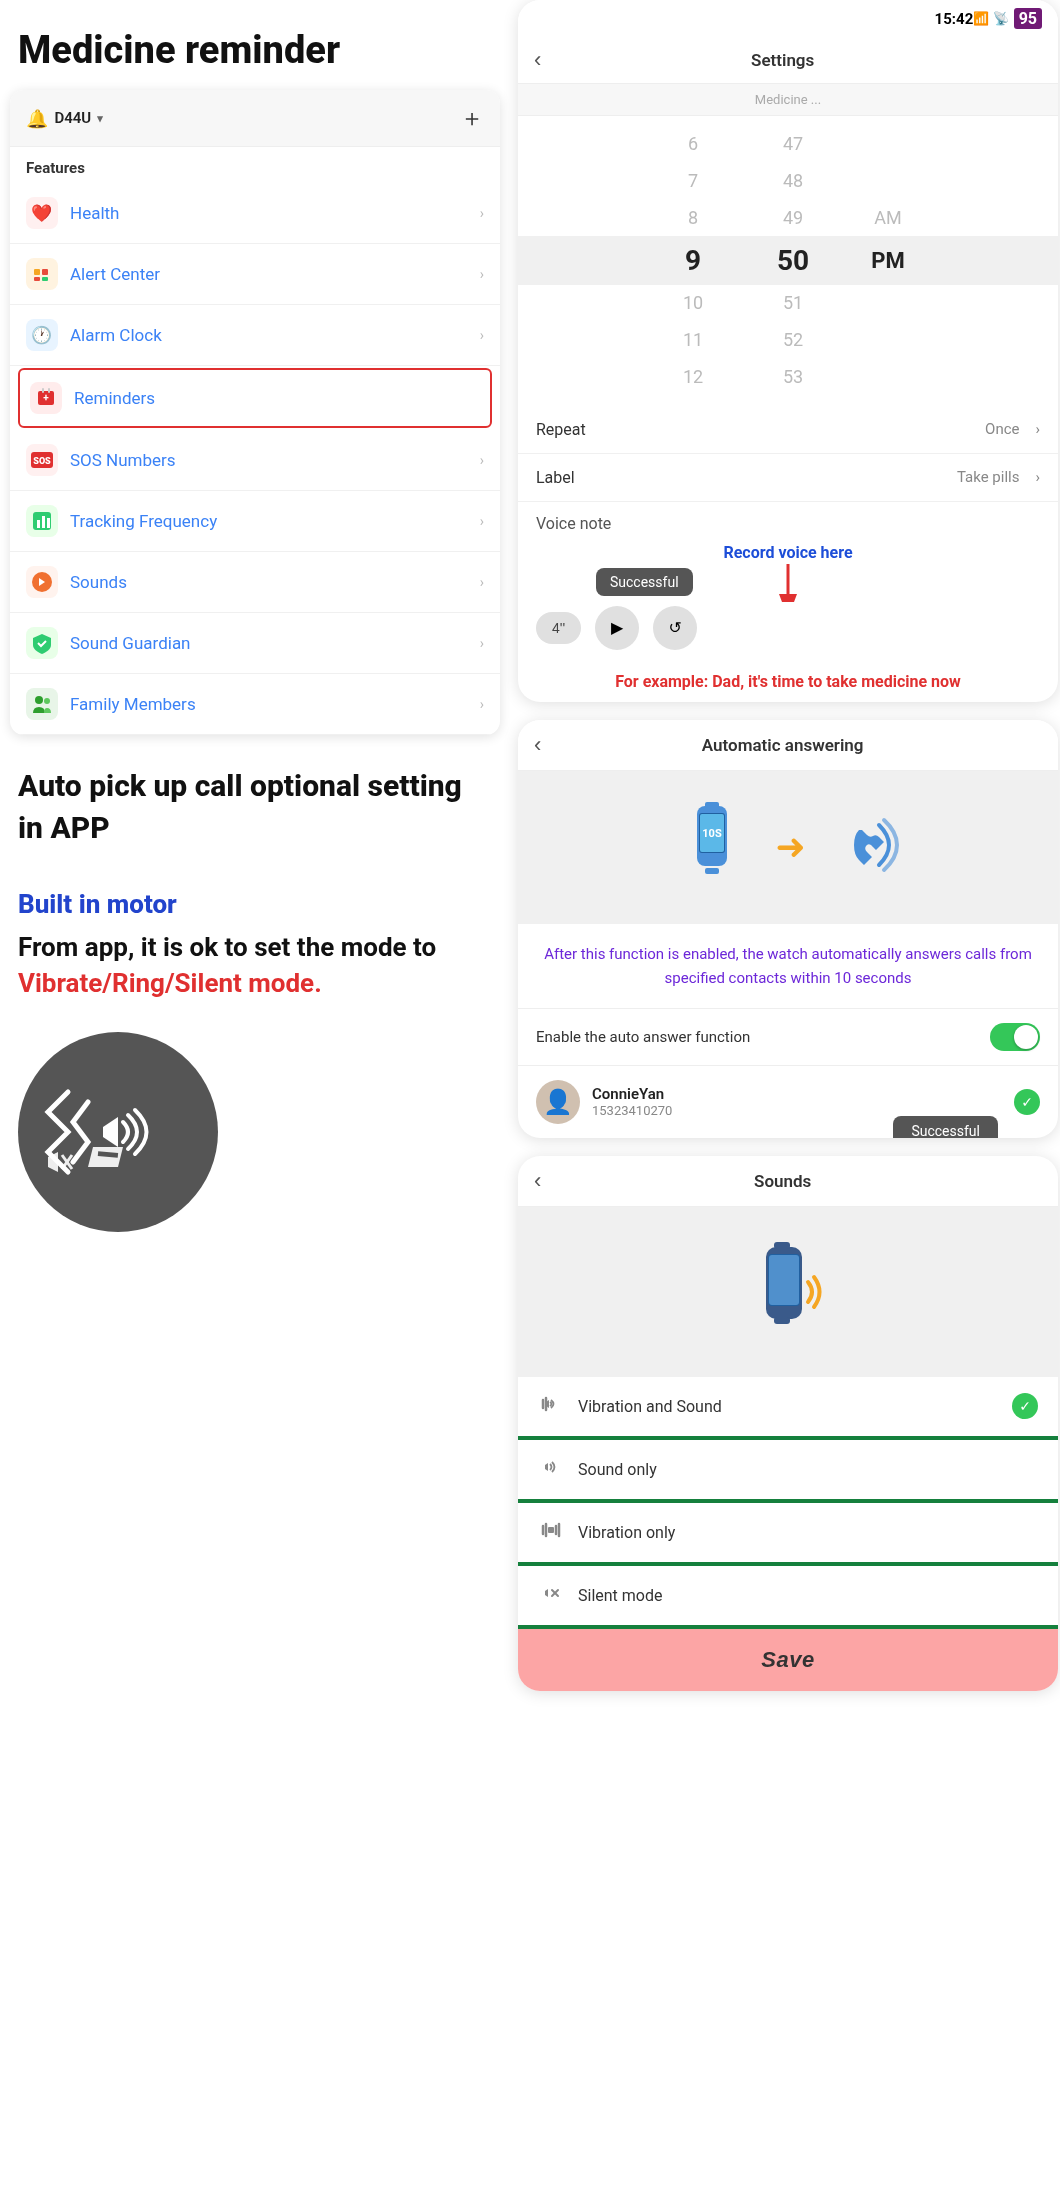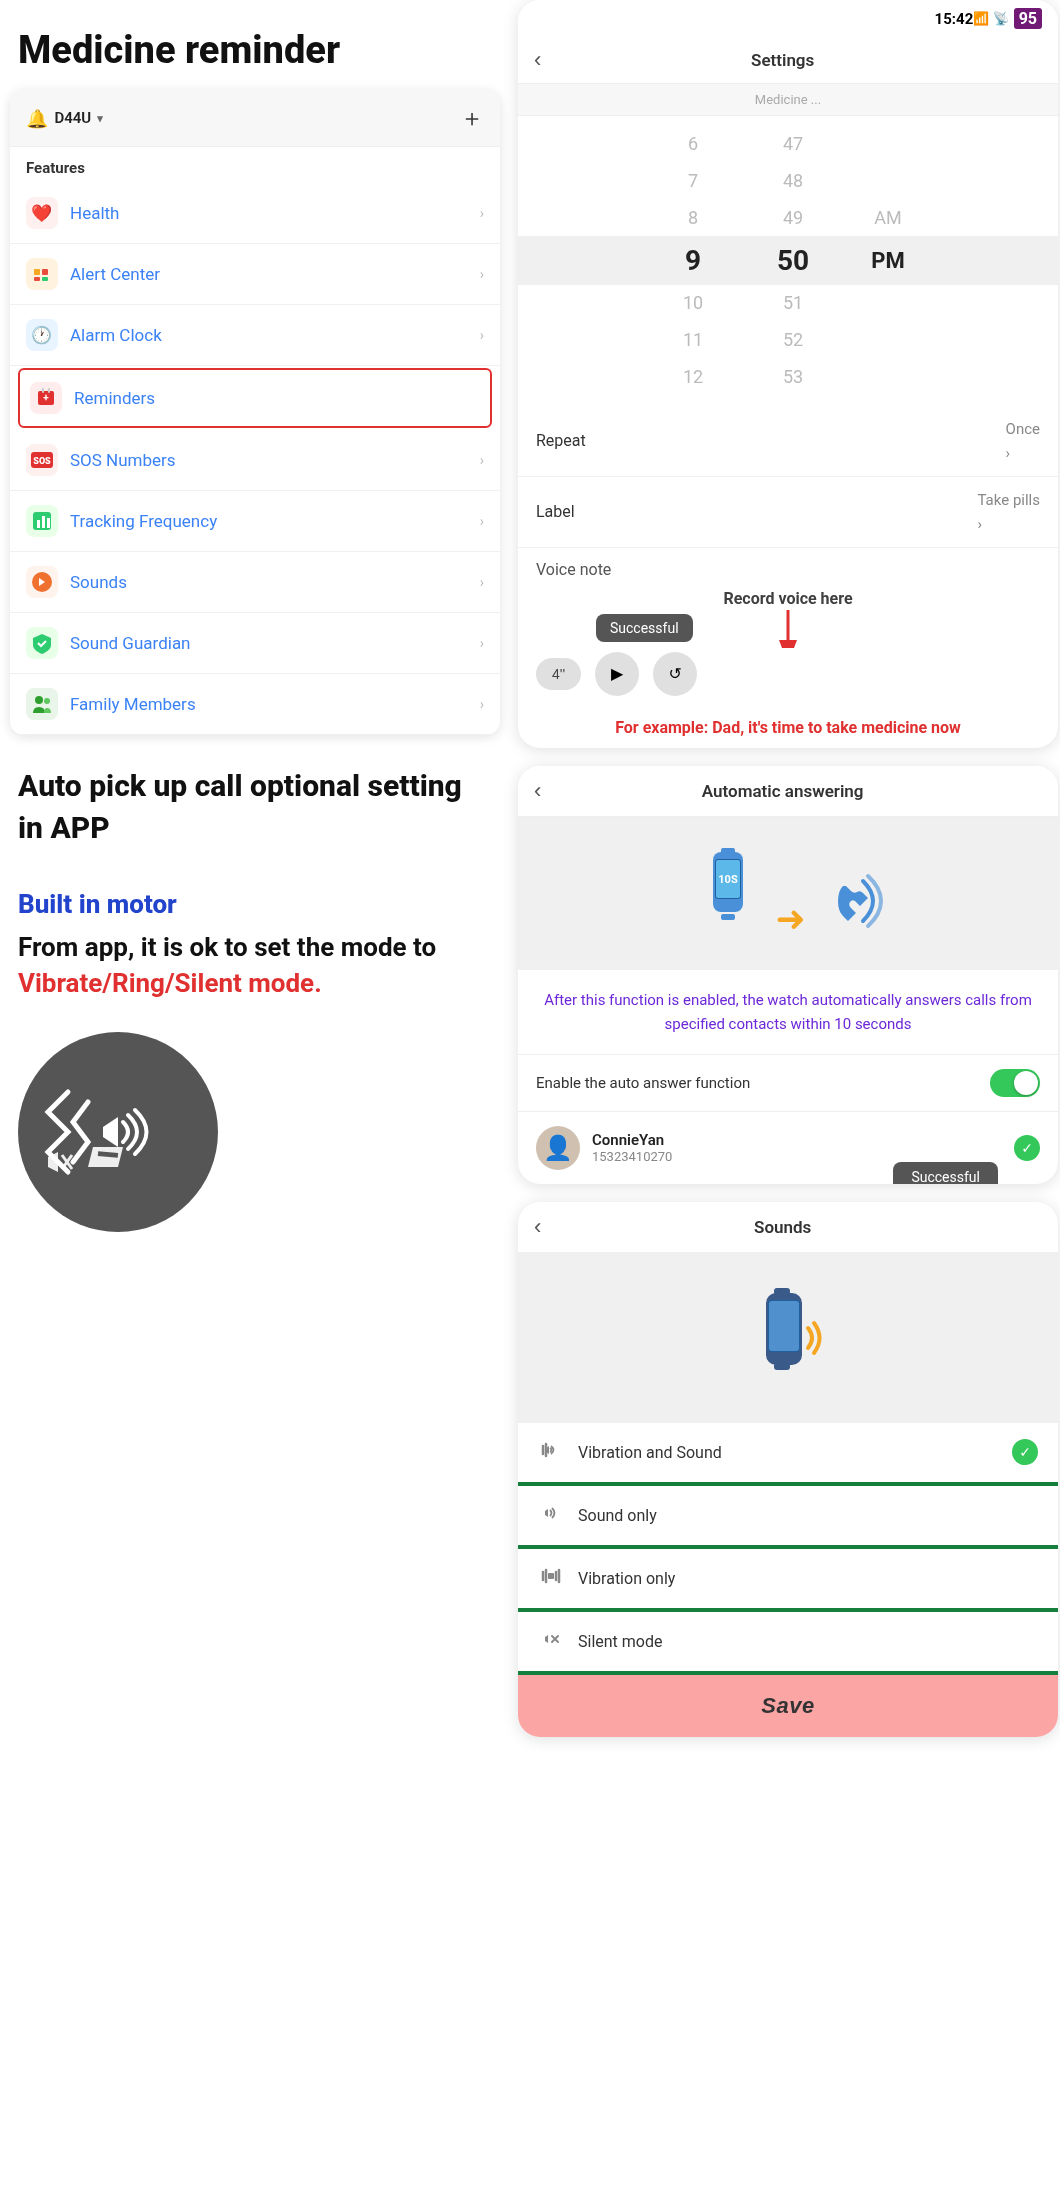--- a/index.html
+++ b/index.html
@@ -274,24 +274,23 @@
       justify-content: space-between;
       padding: 14px 18px;
       border-bottom: 1px solid #f0f0f0;
       font-size: 16px;
       color: #333;
     }
 
     .settings-row-right {
       display: flex;
       align-items: flex-start;
-      gap: 6px;
+      gap: 16px;
       color: #888;
       font-size: 15px;
-      flex-direction: column;
     }
 
     
     .voice-note-section {
       padding: 12px 18px;
       background: #fff;
     }
 
     .voice-note-label {
       font-size: 16px;
@@ -376,22 +375,22 @@
       padding: 12px 16px;
       border-bottom: 1px solid #eee;
       background: #fff;
     }
 
     .auto-answer-banner {
       background: #f0f0f0;
       padding: 30px;
       display: flex;
       justify-content: center;
-      align-items: flex-end;
-      gap: 12px;
+      align-items: center;
+      gap: 28px;
     }
 
     .auto-answer-desc {
       padding: 18px 20px;
       font-size: 15px;
       color: #6d28d9;
       text-align: center;
       line-height: 1.6;
     }
 
@@ -823,21 +822,21 @@
         <span>Take pills</span>
         <span>›</span>
       </div>
     </div>
 
     <div class="voice-note-section">
       <div class="voice-note-label">Voice note</div>
       <div style="position:relative;">
 
         <div style="text-align:center; margin-bottom:4px;">
-          <span style="color:#404040; font-size:16px; font-weight:700;">Record voice here</span>
+          <span style="color:#1d4ed8; font-size:16px; font-weight:700;">Record voice here</span>
           <div style="display:flex; justify-content:center;">
             <svg width="30" height="40" viewBox="0 0 30 40">
               <defs>
                 <marker id="arr2" markerWidth="8" markerHeight="6" refX="0" refY="3" orient="auto">
                   <polygon points="0 0, 8 3, 0 6" fill="#e03030"></polygon>
                 </marker>
               </defs>
               <path d="M15 2 L15 32" stroke="#e03030" stroke-width="3" marker-end="url(#arr2)"></path>
             </svg>
           </div>

